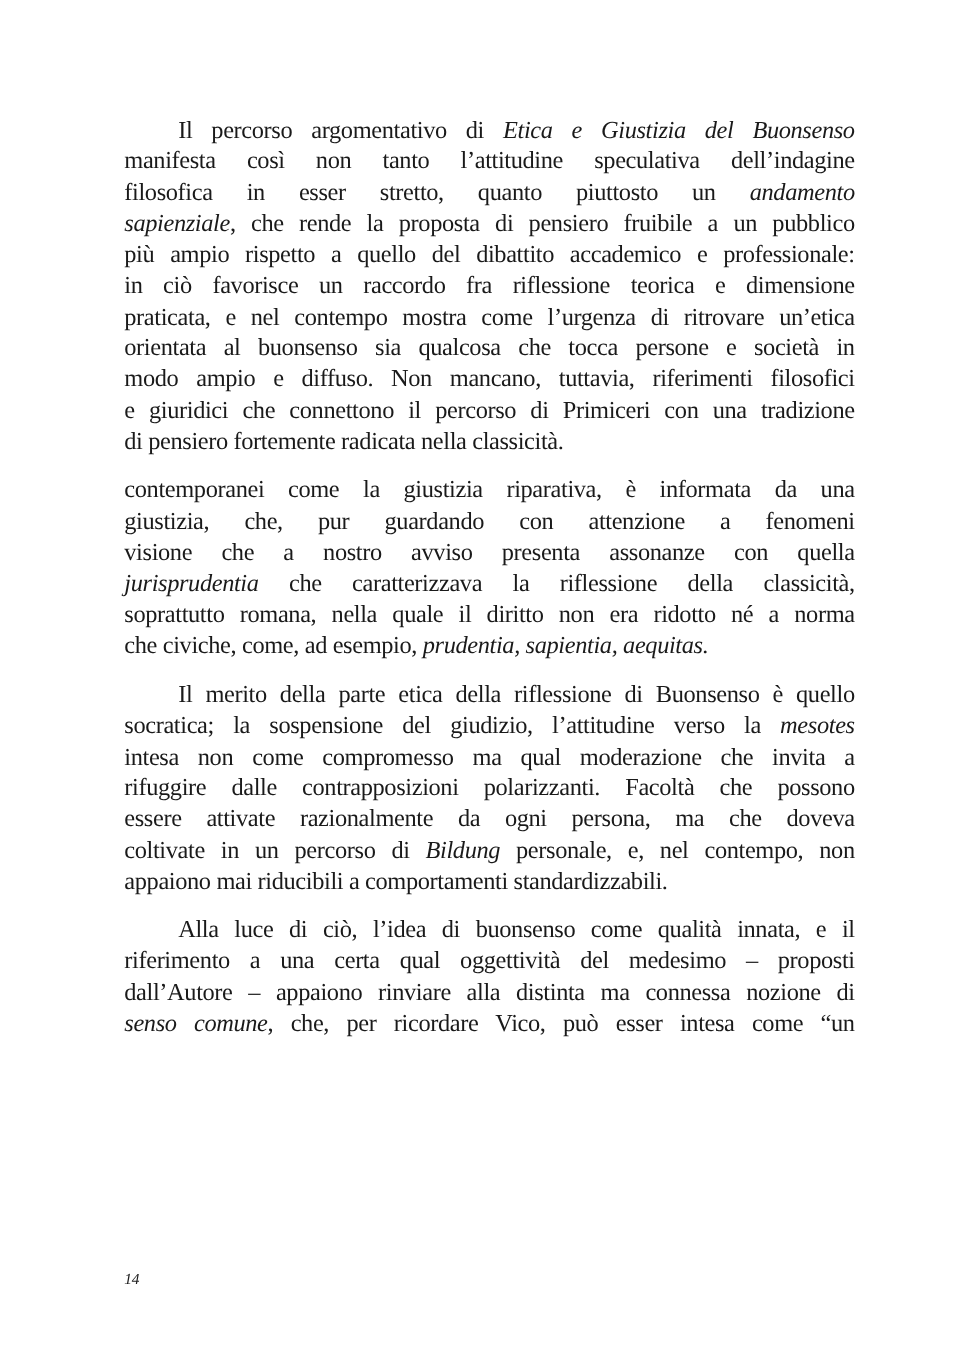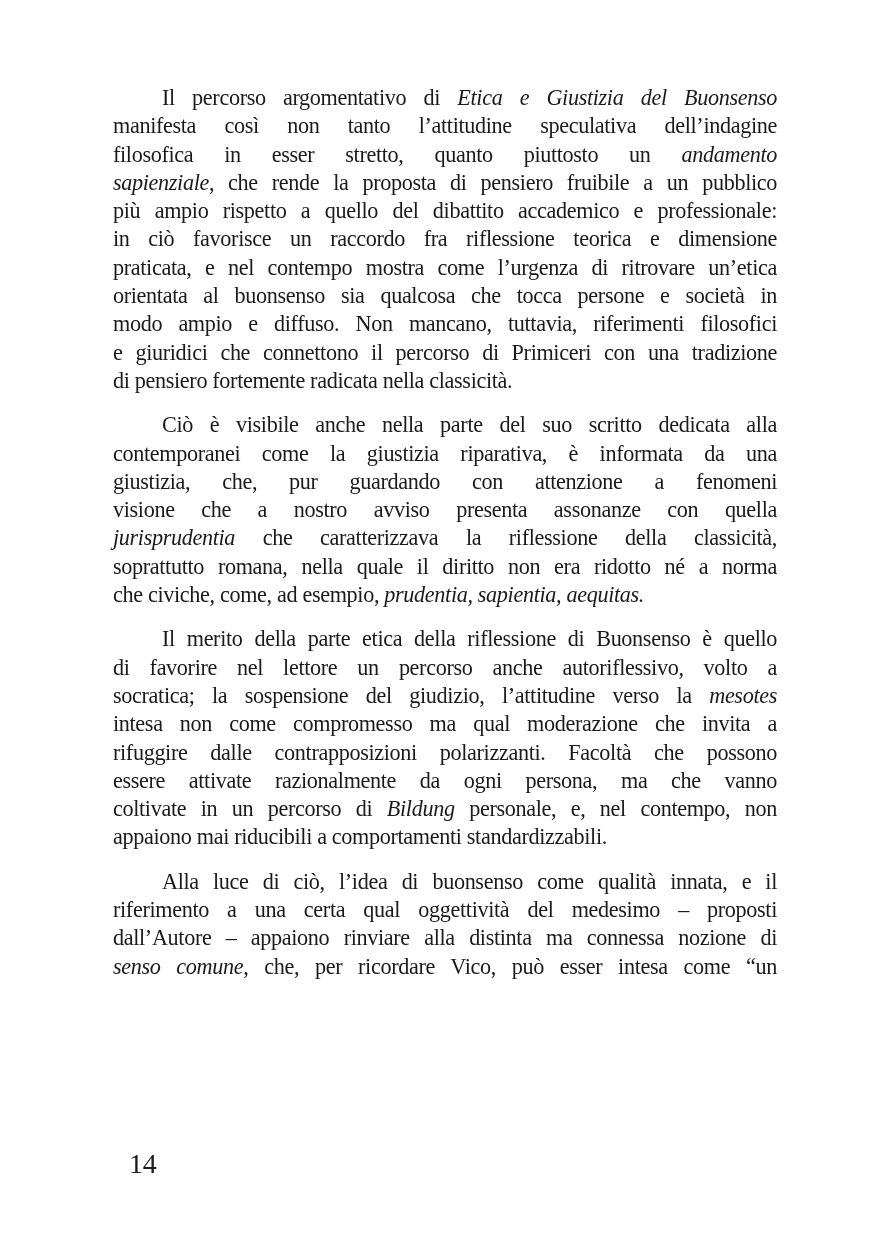--- a/index.html
+++ b/index.html
@@ -11,21 +11,21 @@
       width: 875px;
       height: 1240px;
       position: relative;
       overflow: hidden;
       font-family: "Liberation Serif", "DejaVu Serif", serif;
       color: #1a1a1a;
     }
     .page-body {
       position: absolute;
       left: 113px;
-      top: 84px;
+      top: 104px;
       width: 664px;
       font-family: Liberation Serif, serif;
     }
     .paragraph {
       margin: 0 0 16px 0;
     }
     .line {
       display: block;
       font-size: 22.2px;
       line-height: 28.3px;
@@ -39,25 +39,26 @@
       text-align-last: left;
     }
     .line.indent {
       padding-left: 49px;
     }
     .seg.it {
       font-style: italic;
     }
     .page-number {
       position: absolute;
-      left: 129px;
+      left: 113px;
       top: 1151px;
-      font-size: 28px;
+      font-size: 14px;
       line-height: 26px;
       letter-spacing: -0.3px;
+      font-style: italic;
     }
   </style>
 </head>
 <body>
 
 <div class="page">
   <div class="page-body" id="page-body">
       <div class="paragraph">
         <span class="line indent"><span class="seg">Il percorso argomentativo di </span><span class="seg it">Etica e Giustizia del Buonsenso</span></span>
         <span class="line"><span class="seg">manifesta così non tanto l’attitudine speculativa dell’indagine</span></span>
@@ -65,35 +66,33 @@
         <span class="line"><span class="seg it">sapienziale</span><span class="seg">, che rende la proposta di pensiero fruibile a un pubblico</span></span>
         <span class="line"><span class="seg">più ampio rispetto a quello del dibattito accademico e professionale:</span></span>
         <span class="line"><span class="seg">in ciò favorisce un raccordo fra riflessione teorica e dimensione</span></span>
         <span class="line"><span class="seg">praticata, e nel contempo mostra come l’urgenza di ritrovare un’etica</span></span>
         <span class="line"><span class="seg">orientata al buonsenso sia qualcosa che tocca persone e società in</span></span>
         <span class="line"><span class="seg">modo ampio e diffuso. Non mancano, tuttavia, riferimenti filosofici</span></span>
         <span class="line"><span class="seg">e giuridici che connettono il percorso di Primiceri con una tradizione</span></span>
         <span class="line last"><span class="seg">di pensiero fortemente radicata nella classicità.</span></span>
       </div>
       <div class="paragraph">
-        <span class="line indent"><span class="seg">Ciò è visibile anche nella parte del suo scritto dedicata alla</span></span>
         <span class="line"><span class="seg">contemporanei come la giustizia riparativa, è informata da una</span></span>
         <span class="line"><span class="seg">giustizia, che, pur guardando con attenzione a fenomeni</span></span>
         <span class="line"><span class="seg">visione che a nostro avviso presenta assonanze con quella</span></span>
         <span class="line"><span class="seg it">jurisprudentia</span><span class="seg"> che caratterizzava la riflessione della classicità,</span></span>
         <span class="line"><span class="seg">soprattutto romana, nella quale il diritto non era ridotto né a norma</span></span>
         <span class="line last"><span class="seg">che civiche, come, ad esempio, </span><span class="seg it">prudentia, sapientia, aequitas.</span></span>
       </div>
       <div class="paragraph">
         <span class="line indent"><span class="seg">Il merito della parte etica della riflessione di Buonsenso è quello</span></span>
-        <span class="line"><span class="seg">di favorire nel lettore un percorso anche autoriflessivo, volto a</span></span>
         <span class="line"><span class="seg">socratica; la sospensione del giudizio, l’attitudine verso la </span><span class="seg it">mesotes</span></span>
         <span class="line"><span class="seg">intesa non come compromesso ma qual moderazione che invita a</span></span>
         <span class="line"><span class="seg">rifuggire dalle contrapposizioni polarizzanti. Facoltà che possono</span></span>
-        <span class="line"><span class="seg">essere attivate razionalmente da ogni persona, ma che vanno</span></span>
+        <span class="line"><span class="seg">essere attivate razionalmente da ogni persona, ma che doveva</span></span>
         <span class="line"><span class="seg">coltivate in un percorso di </span><span class="seg it">Bildung</span><span class="seg"> personale, e, nel contempo, non</span></span>
         <span class="line last"><span class="seg">appaiono mai riducibili a comportamenti standardizzabili.</span></span>
       </div>
       <div class="paragraph">
         <span class="line indent"><span class="seg">Alla luce di ciò, l’idea di buonsenso come qualità innata, e il</span></span>
         <span class="line"><span class="seg">riferimento a una certa qual oggettività del medesimo – proposti</span></span>
         <span class="line"><span class="seg">dall’Autore – appaiono rinviare alla distinta ma connessa nozione di</span></span>
         <span class="line"><span class="seg it">senso comune</span><span class="seg">, che, per ricordare Vico, può esser intesa come “un</span></span>
       </div>
     </div>

